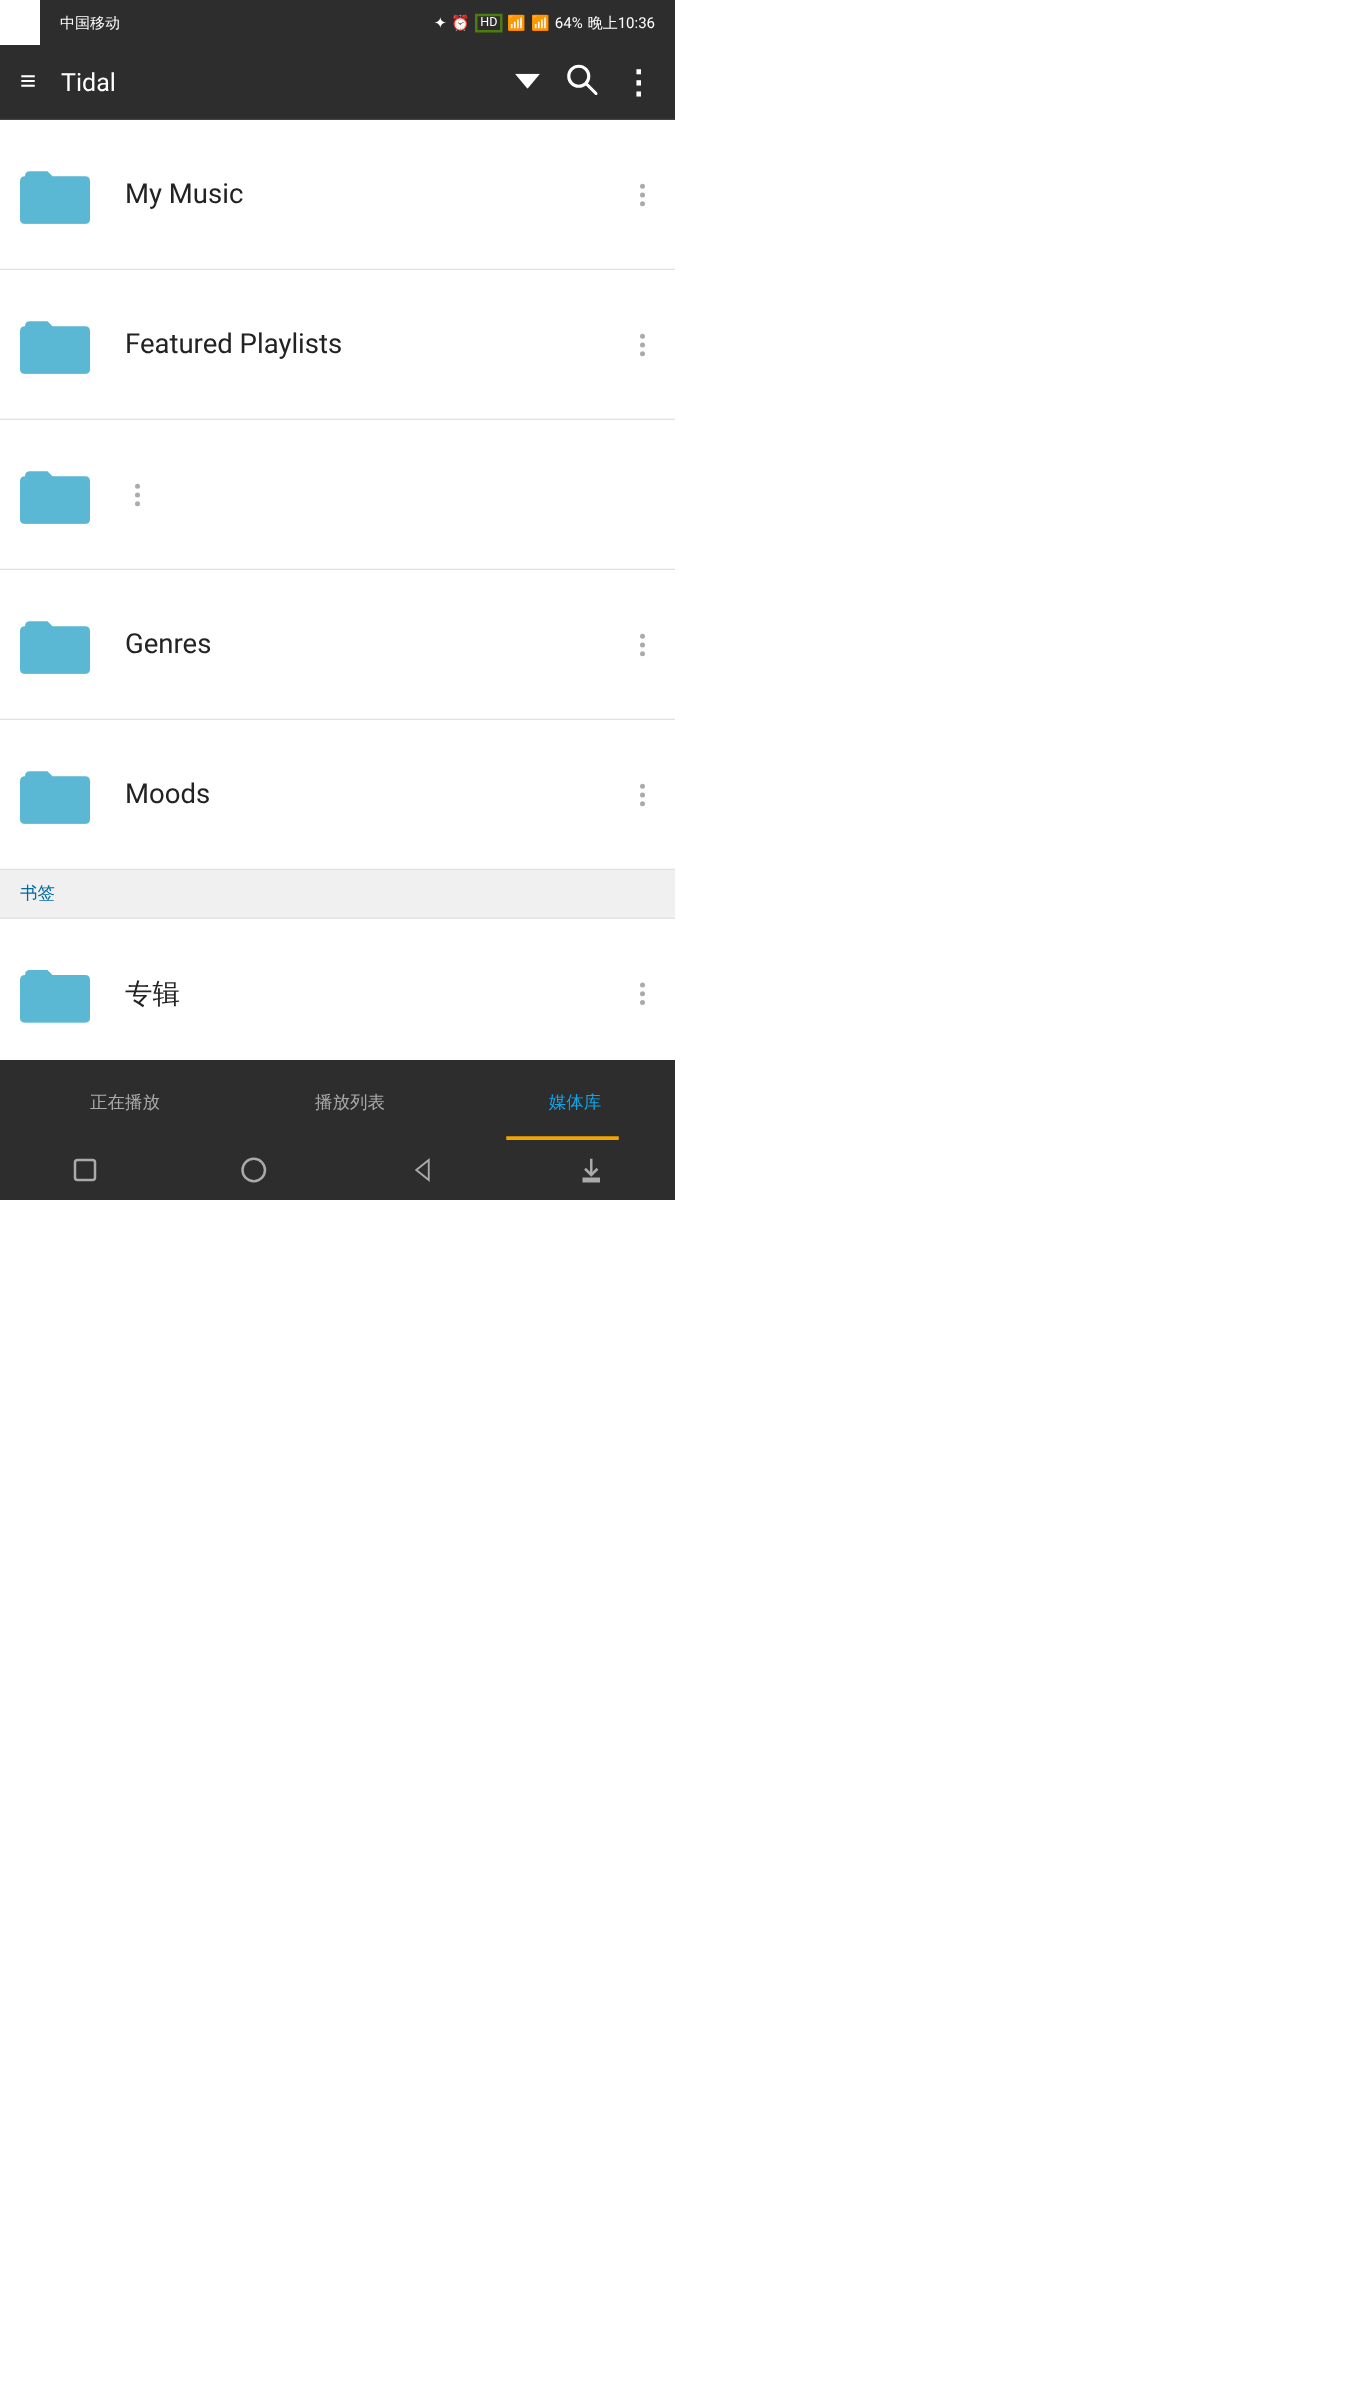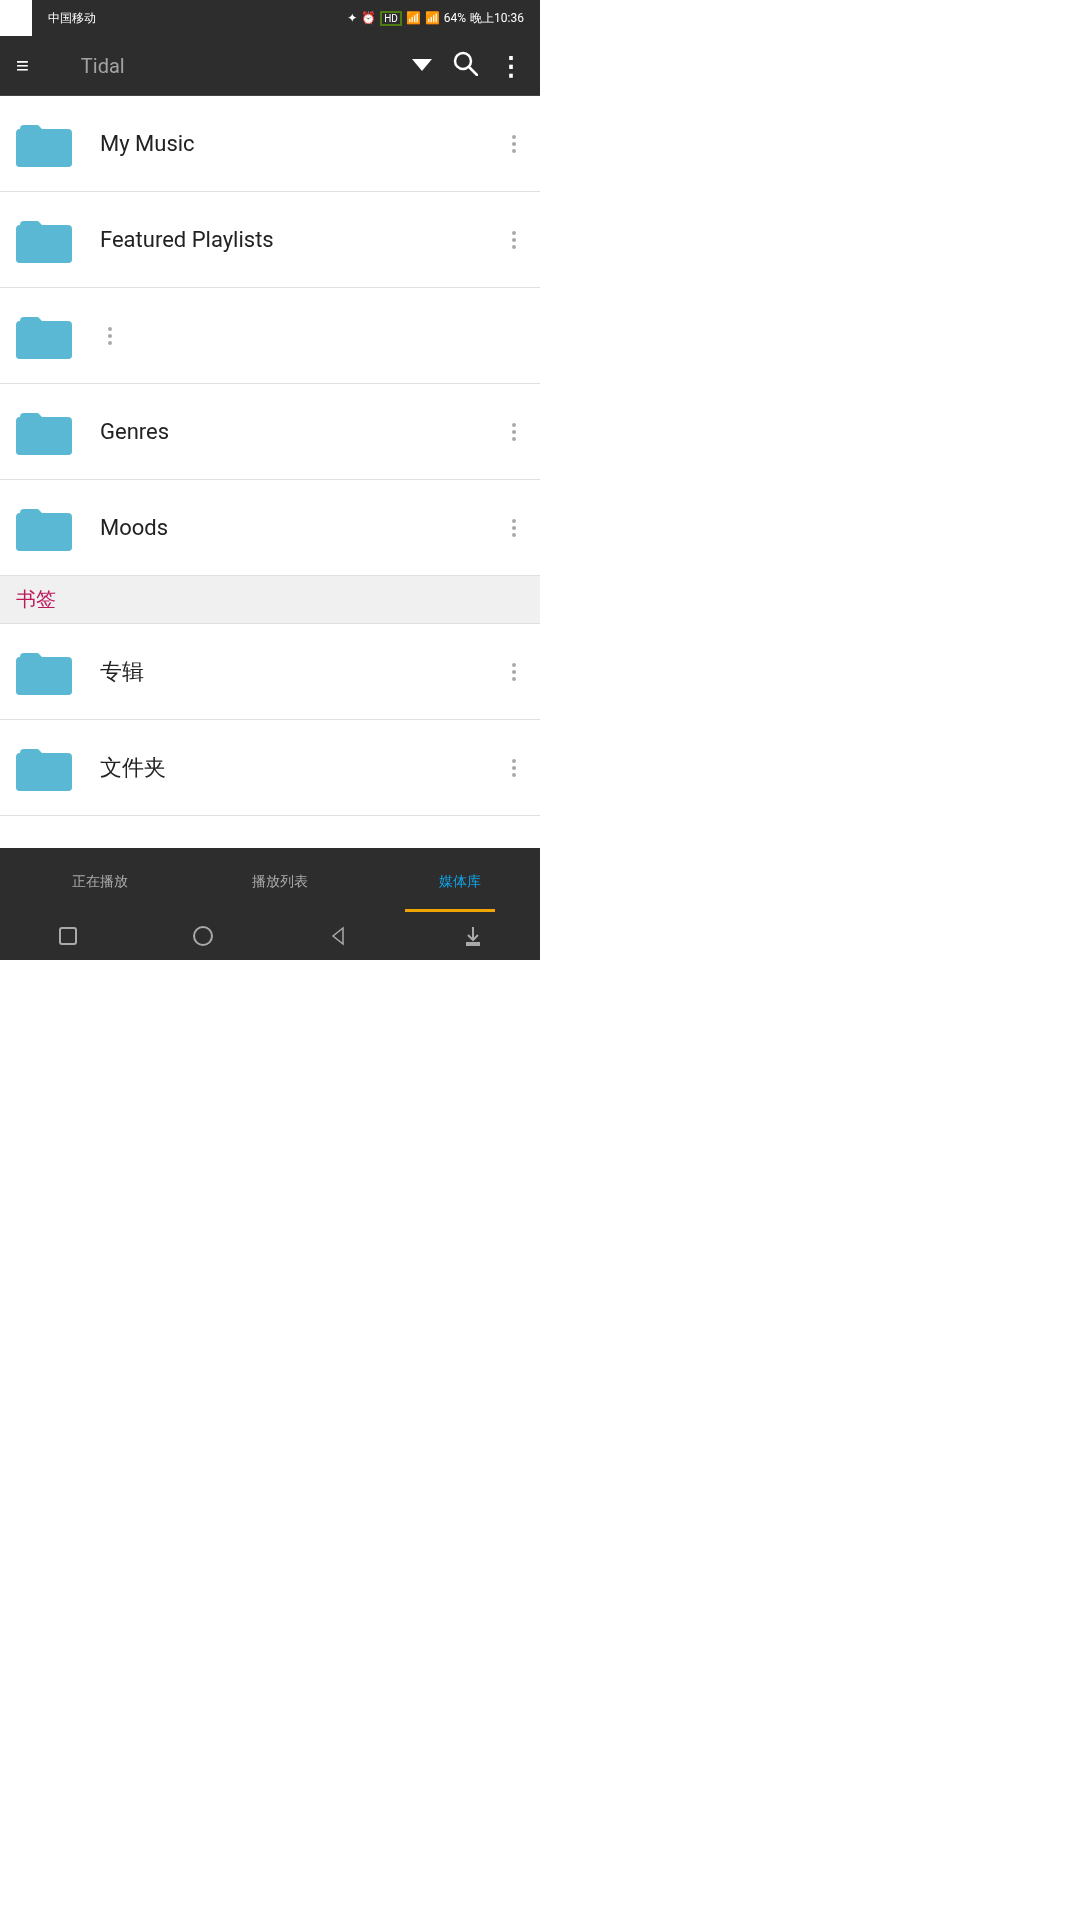--- a/index.html
+++ b/index.html
@@ -47,25 +47,24 @@
       border-bottom: 1px solid #444;
     }
     .app-bar-menu {
       color: #ffffff;
       font-size: 22px;
       cursor: pointer;
       margin-right: 20px;
       line-height: 1;
     }
     .app-bar-title {
-      color: #a3a3a3;
+      color: #ffffff;
       font-size: 20px;
       font-weight: 400;
       flex: 1;
-      margin-left: 32px;
     }
     .app-bar-dropdown {
       color: #ffffff;
       font-size: 16px;
       cursor: pointer;
       margin-right: 20px;
     }
     .app-bar-icons {
       display: flex;
       align-items: center;
@@ -82,21 +81,21 @@
       flex: 1;
       overflow-y: auto;
       background: #ffffff;
     }
 
     
     .list-item {
       display: flex;
       align-items: center;
       padding: 0 16px;
-      height: 96px;
+      height: 120px;
       border-bottom: 1px solid #e0e0e0;
       cursor: pointer;
     }
 
     .folder-icon {
       width: 56px;
       height: 50px;
       flex-shrink: 0;
       margin-right: 28px;
     }
@@ -122,22 +121,22 @@
       width: 4px;
       height: 4px;
       background: #aaaaaa;
       border-radius: 50%;
     }
 
     
     .section-header {
       background: #f0f0f0;
       padding: 10px 16px;
-      font-size: 20px;
-      color: #be185d;
+      font-size: 14px;
+      color: #0369a1;
       border-bottom: 1px solid #e0e0e0;
     }
 
     
     .bottom-nav {
       background: #2d2d2d;
       display: flex;
       height: 64px;
       flex-shrink: 0;
     }

